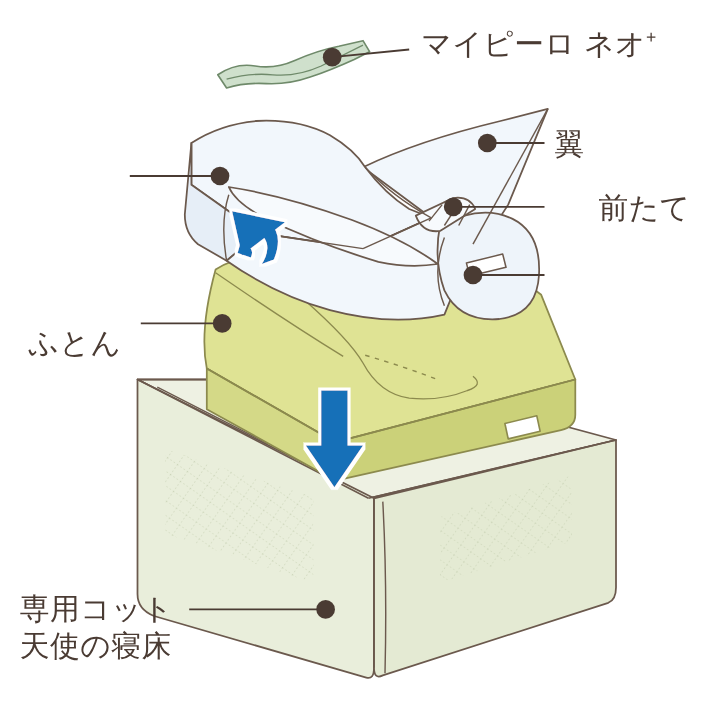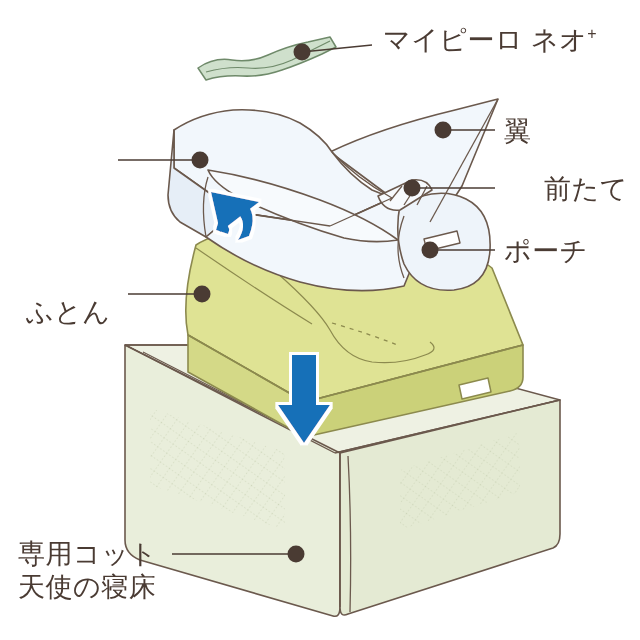--- a/index.html
+++ b/index.html
@@ -169,21 +169,20 @@
 
   <div class="lbl lbl-l" style="left:383px; top:24px;">
     <div><span>マイピーロ ネオ</span><span class="sup">+</span></div>
   </div>
 
 
   <div class="lbl lbl-l" style="left:504px; top:115px;">翼</div>
 
   <div class="lbl lbl-l" style="left:520px; top:173px;margin-left:24px;">前たて</div>
 
-  <div class="lbl lbl-l" style="left:504px; top:235px;">ポーチ</div>
 
   <div class="lbl lbl-l" style="left:26px; top:296px;">ふとん</div>
 
   <div class="lbl lbl-l" style="left:18px; top:538px;">
     <div>専用コット</div>
     <div>天使の寝床</div>
   </div>
 
 </div>
 

